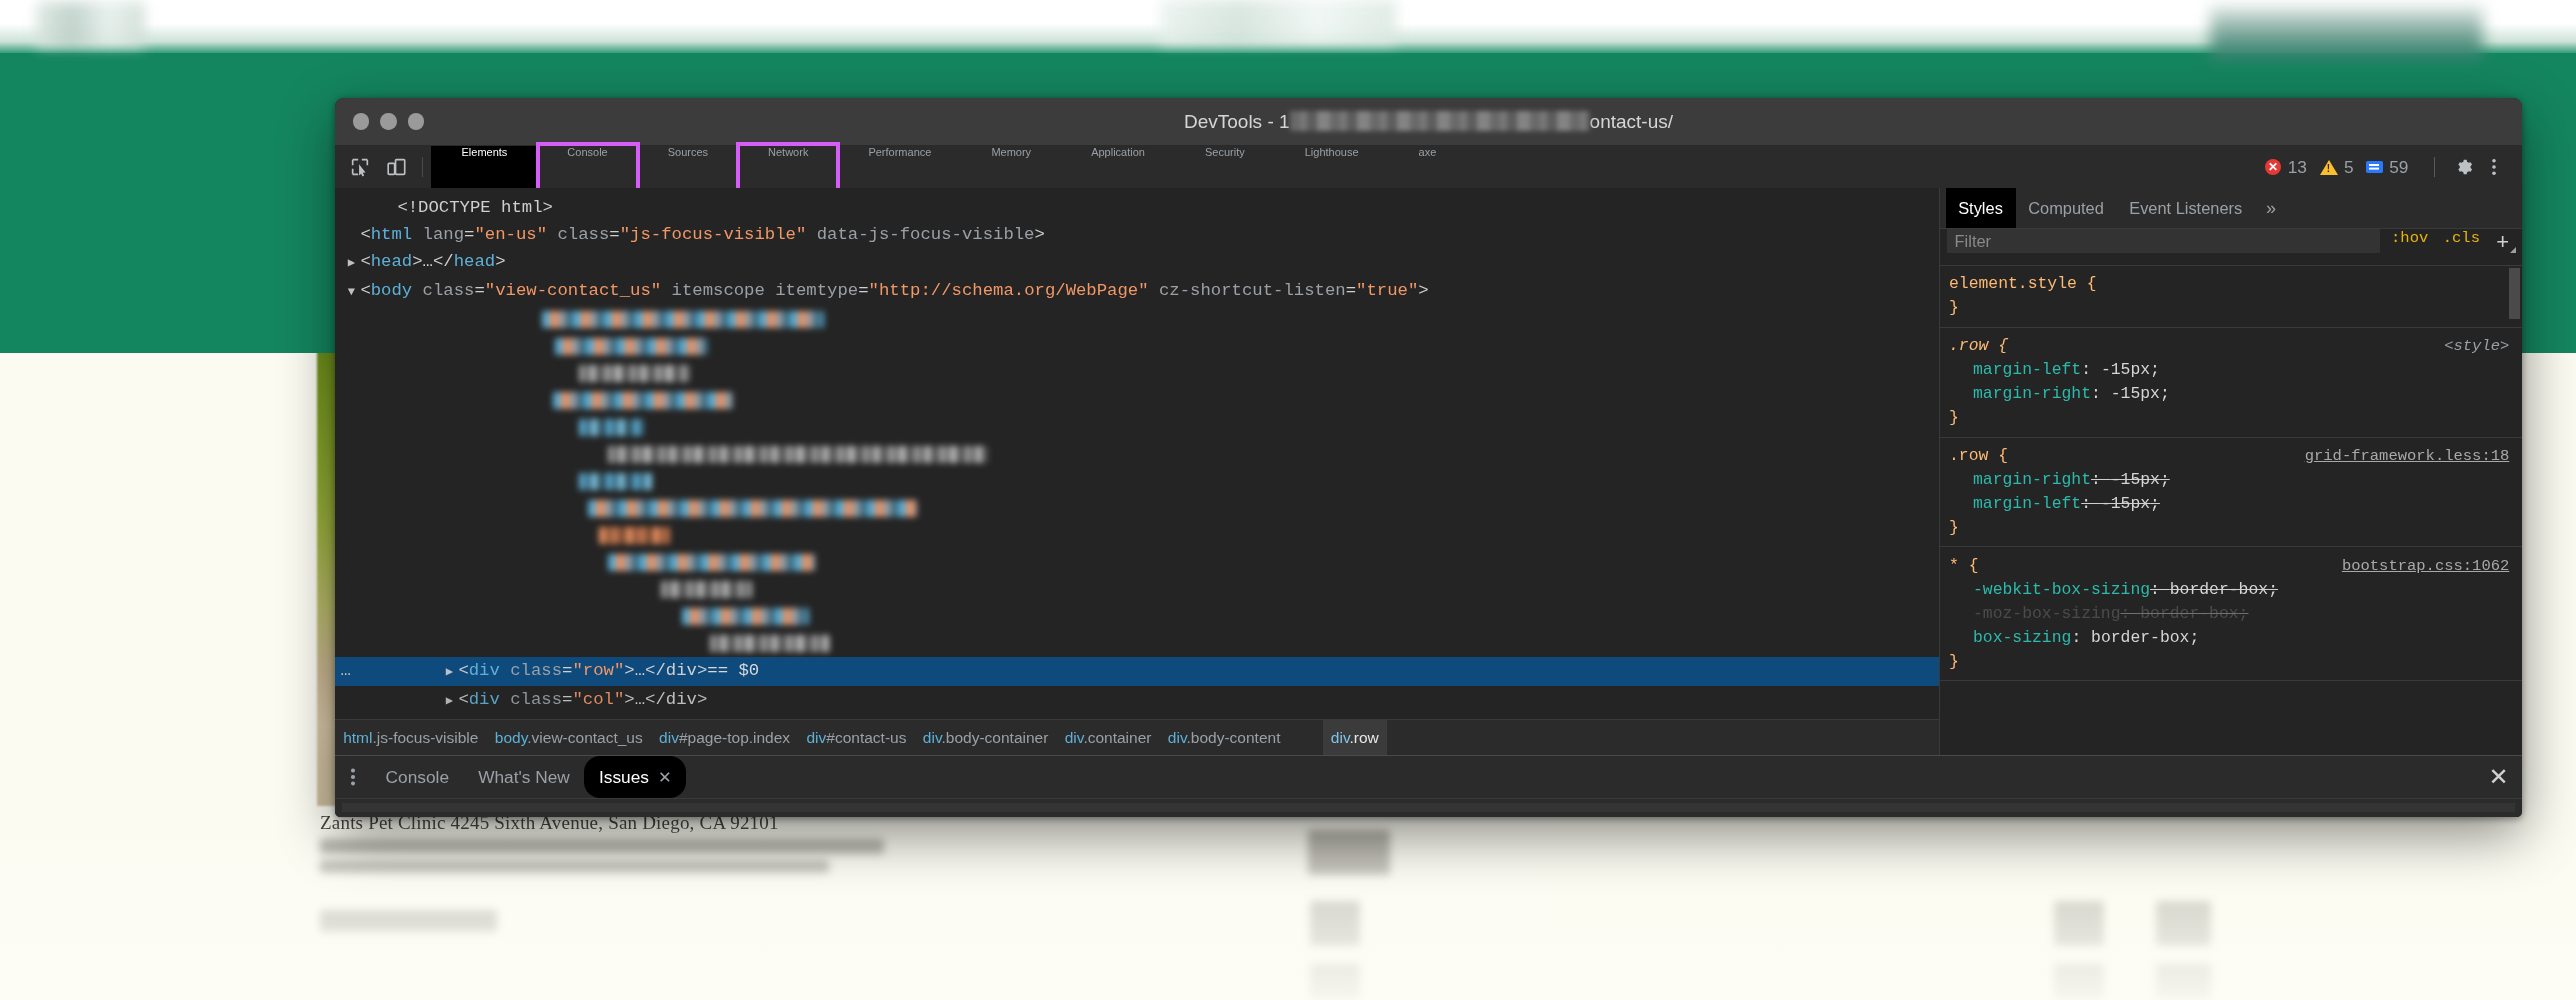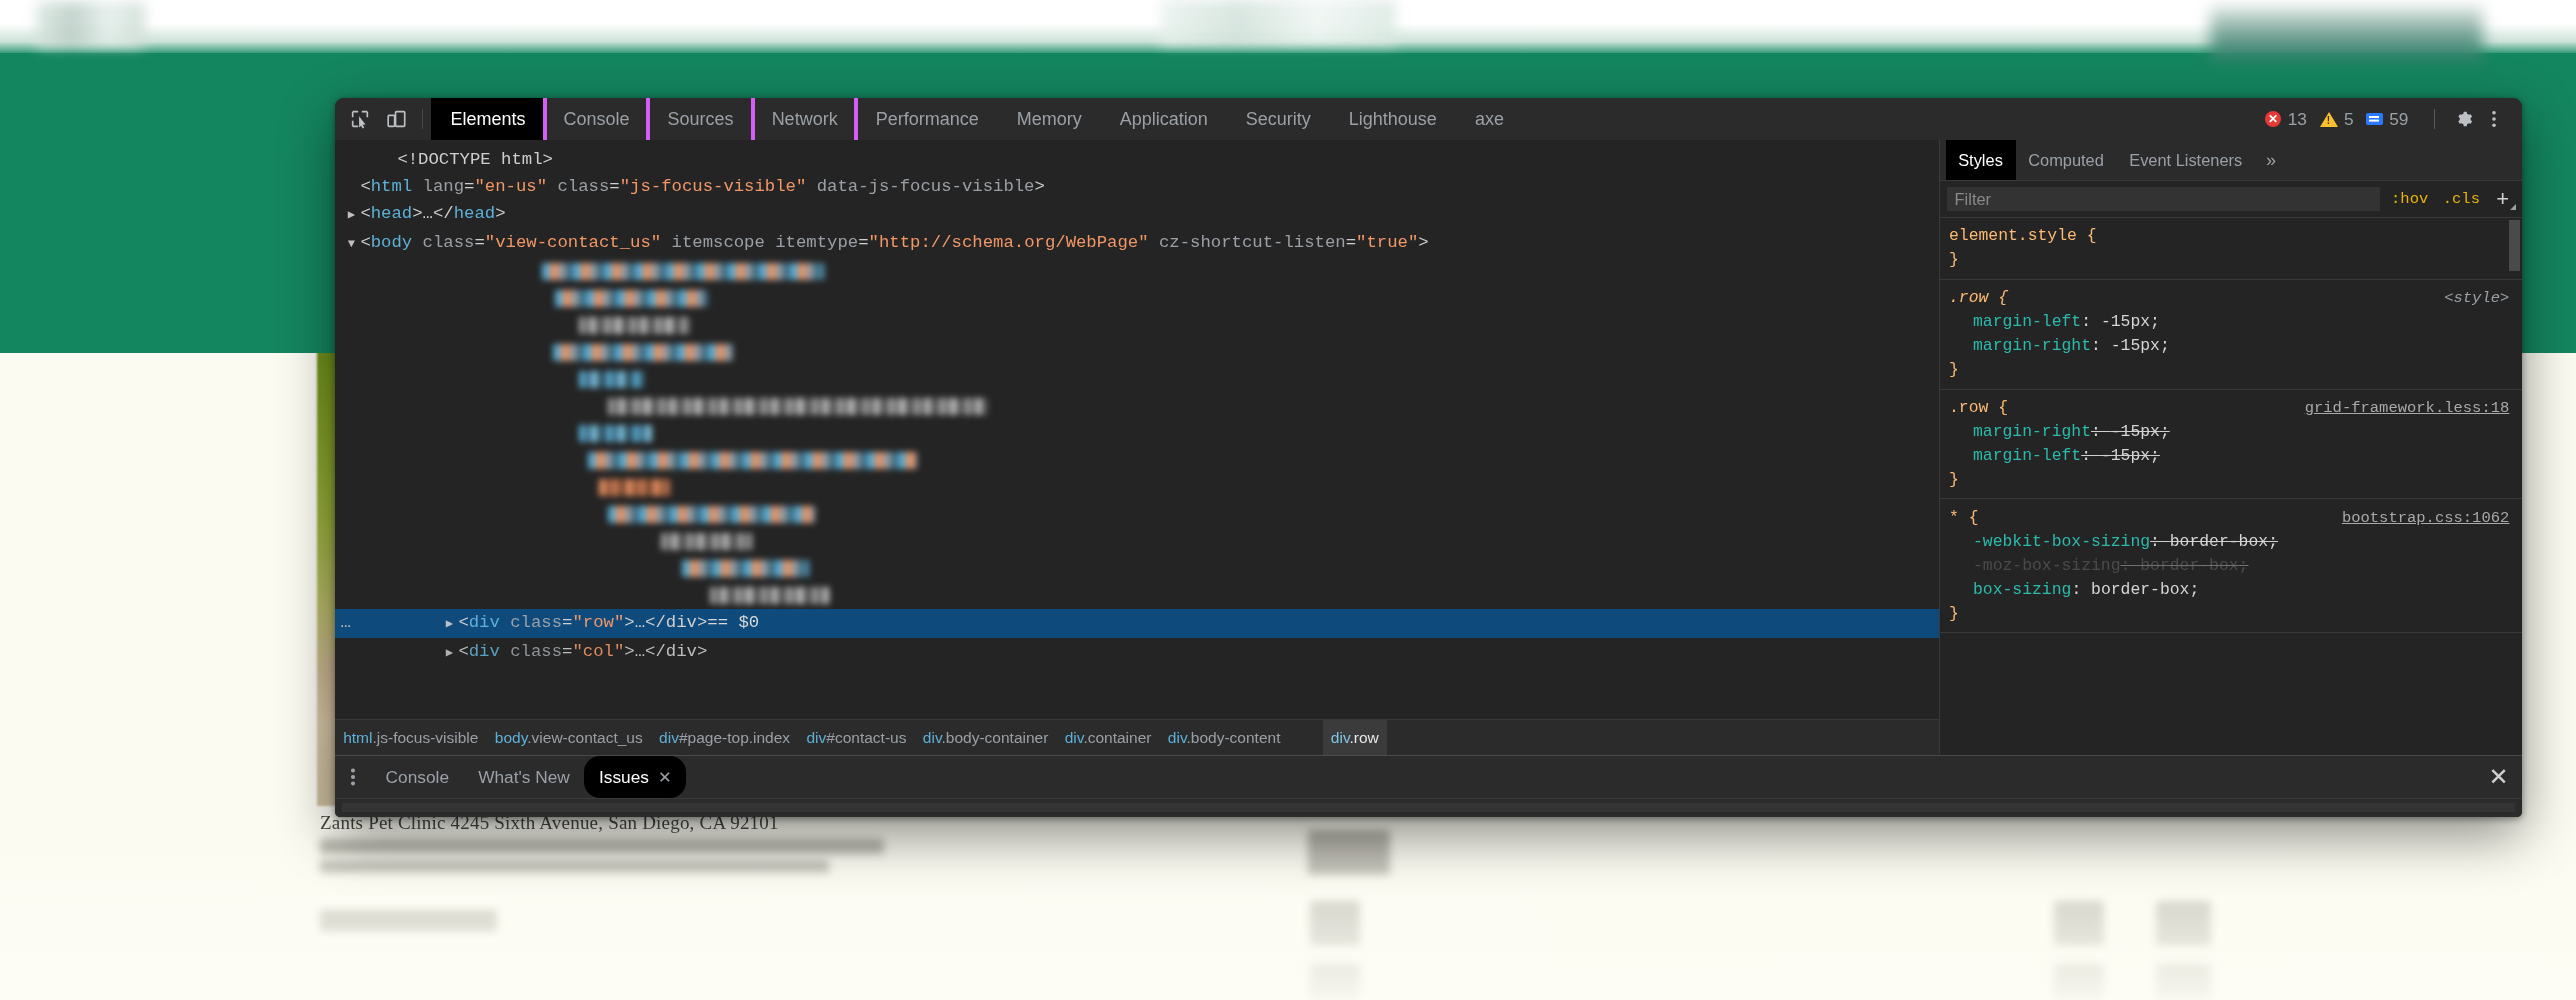--- a/index.html
+++ b/index.html
@@ -109,22 +109,22 @@
     height: 42px; background: #2b2b2b; display: flex; align-items: stretch;
     flex: 0 0 auto; position: relative;
   }
   .tool-btn {
     width: 36px; display: flex; align-items: center; justify-content: center;
     cursor: pointer;
   }
   .tool-btn:first-child { margin-left: 7.3px; }
   .tool-sep { width: 0.9px; background: #4a4a4a; margin: 11px 9px 11px 7.3px; }
   .tab {
-    display: flex; align-items: center; padding: 0 19px;
-    color: #9aa0a6; font-size: 18px; cursor: pointer;
+    display: flex; padding: 0 30px;
+    color: #9aa0a6; font-size: 11px; cursor: pointer;
     white-space: nowrap;
   }
   .tab.active { background: #000; color: #ffffff; }
   .tab.boxed { position: relative; }
   .hl-box {
     position: absolute; pointer-events: none;
     border: 4.5px solid #d45ef7; box-sizing: border-box;
   }
   .tabstrip-right {
     margin-left: auto; display: flex; align-items: center; gap: 0; padding-right: 12.7px;
@@ -217,21 +217,21 @@
     border-bottom: 0.9px solid #3a3a3a; padding-left: 5.5px;
   }
   .stab {
     display: flex; align-items: center; padding: 0 12.7px;
     color: #9aa0a6; font-size: 16.4px; cursor: pointer; white-space: nowrap;
   }
   .stab.active { background: #000; color: #fff; }
   .stab.chev { font-size: 18px; padding: 0 11px; }
 
   .filter-row {
-    height: 36px; display: flex; align-items: center; gap: 7.3px;
+    height: 36px; display: flex; align-items: flex-start; gap: 7.3px;
     padding: 0 7.3px; border-bottom: 0.9px solid #3a3a3a; background: #242424;
   }
   .filter-input {
     flex: 1 1 auto; height: 24px; background: #333; border: none; outline: none;
     color: #d0d0d0; font-size: 16.4px; padding: 0 7.3px;
     font-family: "Liberation Sans", sans-serif;
   }
   .filter-input::placeholder { color: #8a8a8a; }
   .pseudo-btn {
     color: #eab308; font-size: 15.5px; font-family: "Liberation Mono", monospace;
@@ -329,20 +329,28 @@
   <div class="bg-text-line" style="left:2054px; top:901px; width:50px; height:45px;"></div>
   <div class="bg-text-line" style="left:2156px; top:901px; width:55px; height:45px;"></div>
   <div class="bg-text-line" style="left:1310px; top:964px; width:50px; height:36px;"></div>
   <div class="bg-text-line" style="left:2054px; top:964px; width:50px; height:36px;"></div>
   <div class="bg-text-line" style="left:2156px; top:964px; width:55px; height:36px;"></div>
   <div class="bg-fade-mask"></div>
 </div>
 
 <div id="devtools-window">
 
+  <div class="titlebar">
+    <div class="traffic">
+      <div class="dot"></div>
+      <div class="dot"></div>
+      <div class="dot"></div>
+    </div>
+    <div class="title-text"><span>DevTools - 1</span><span class="title-blur-piece"></span><span>ontact-us/</span></div>
+  </div>
 
   <div class="tabstrip">
     <div class="tool-btn">
       <svg width="22" height="22" viewBox="0 0 24 24" fill="none" stroke="#bdc1c6" stroke-width="1.8">
         <path d="M4 4h6M4 4v6M20 4h-6M20 4v6M4 20h6M4 20v-6"></path>
         <path d="M11 9l7 9-3 .4 1.6 3-1.8.9-1.6-3-2.2 2z" fill="#bdc1c6" stroke="none"></path>
       </svg>
     </div>
     <div class="tool-btn">
       <svg width="22" height="22" viewBox="0 0 24 24" fill="none" stroke="#bdc1c6" stroke-width="1.8">

